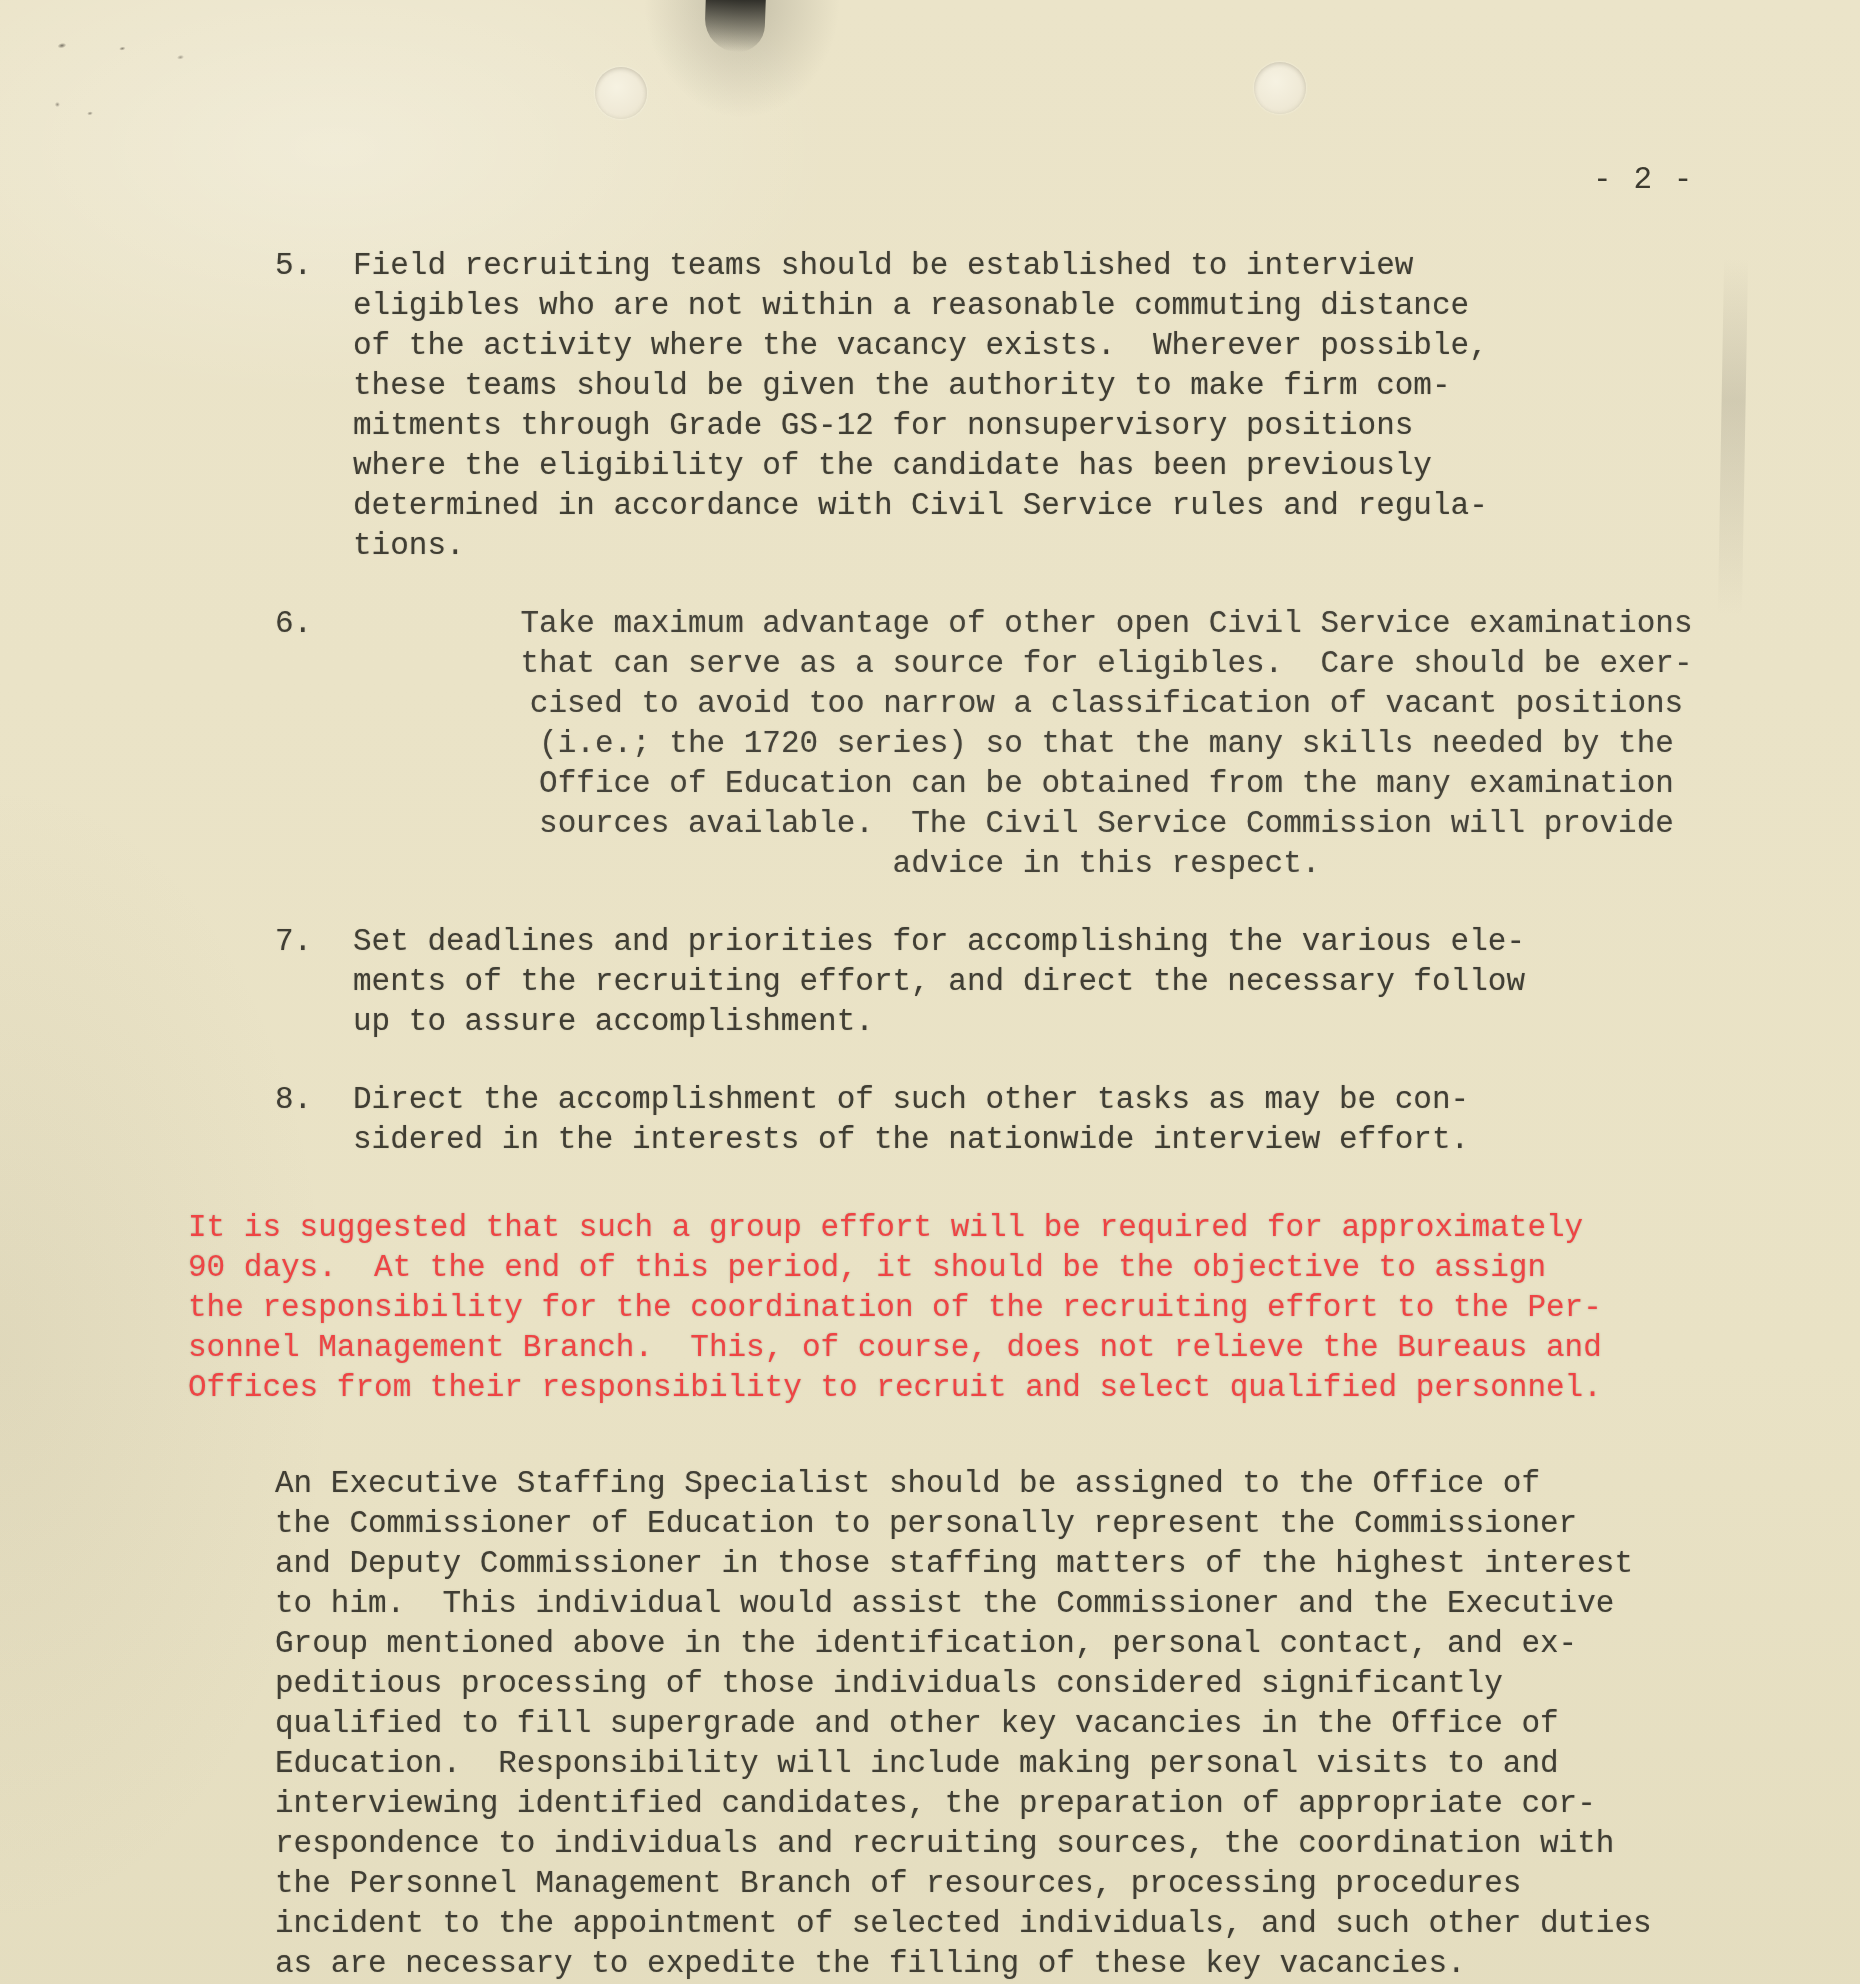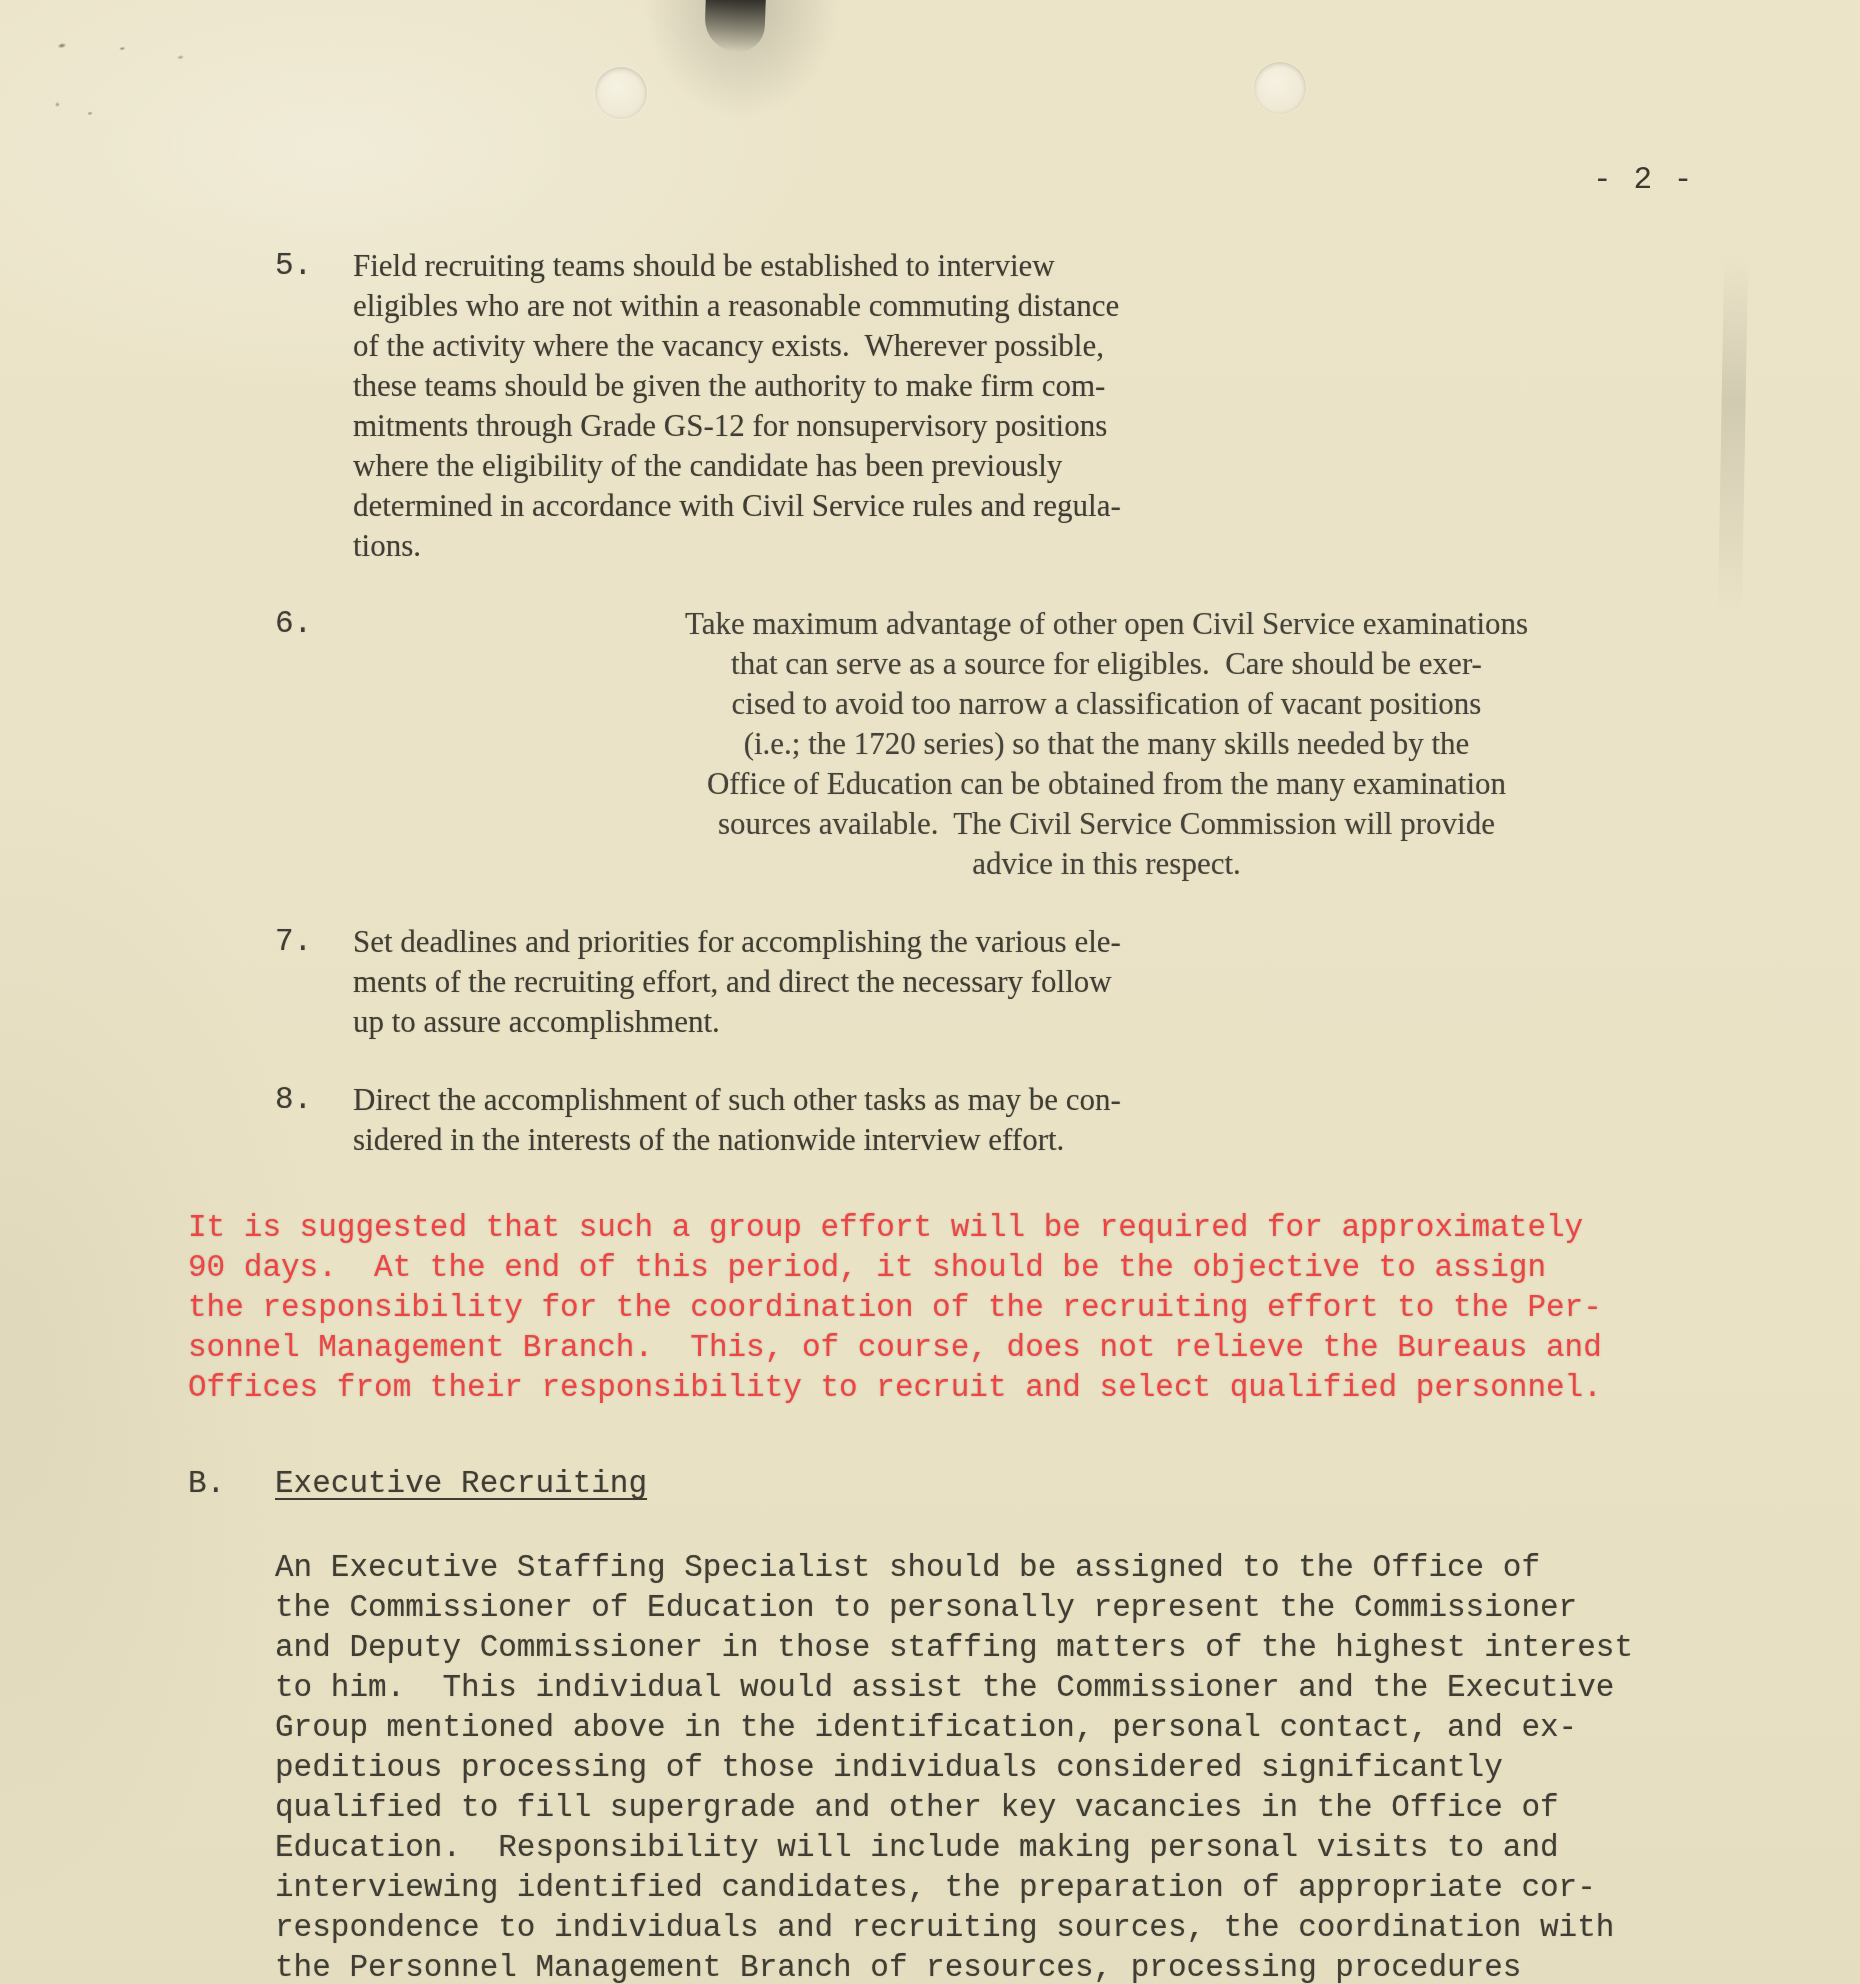--- a/index.html
+++ b/index.html
@@ -87,21 +87,21 @@
   .pre { white-space: pre-wrap; }
 
   .item {
     display: flex;
     margin-left: 275px;
     margin-bottom: 38px;
   }
   .item .num {
     flex: 0 0 78px;
   }
-  .item .itext { flex: 1 1 auto; font-family: Liberation Serif, serif; }
+  .item .itext { flex: 1 1 auto; }
 
   .para-90 {
     margin: 48px 95px 0 188px;
     color: #ef4444;
     text-shadow: 0 0 2px rgba(110,108,92,0.45);
   }
 
   .section { margin-top: 56px; }
   .sec-head {
     margin-left: 188px;
@@ -172,23 +172,20 @@
       </div>
     </section>
 
     <p class="para-90 pre">It is suggested that such a group effort will be required for approximately
 90 days.  At the end of this period, it should be the objective to assign
 the responsibility for the coordination of the recruiting effort to the Per-
 sonnel Management Branch.  This, of course, does not relieve the Bureaus and
 Offices from their responsibility to recruit and select qualified personnel.</p>
 
     <section class="section">
-      <div class="sec-head">
-        <span class="sec-label">B.</span><span class="sec-title">Executive Recruiting</span>
-      </div>
       <div class="sec-body pre">An Executive Staffing Specialist should be assigned to the Office of
 the Commissioner of Education to personally represent the Commissioner
 and Deputy Commissioner in those staffing matters of the highest interest
 to him.  This individual would assist the Commissioner and the Executive
 Group mentioned above in the identification, personal contact, and ex-
 peditious processing of those individuals considered significantly
 qualified to fill supergrade and other key vacancies in the Office of
 Education.  Responsibility will include making personal visits to and
 interviewing identified candidates, the preparation of appropriate cor-
 respondence to individuals and recruiting sources, the coordination with

